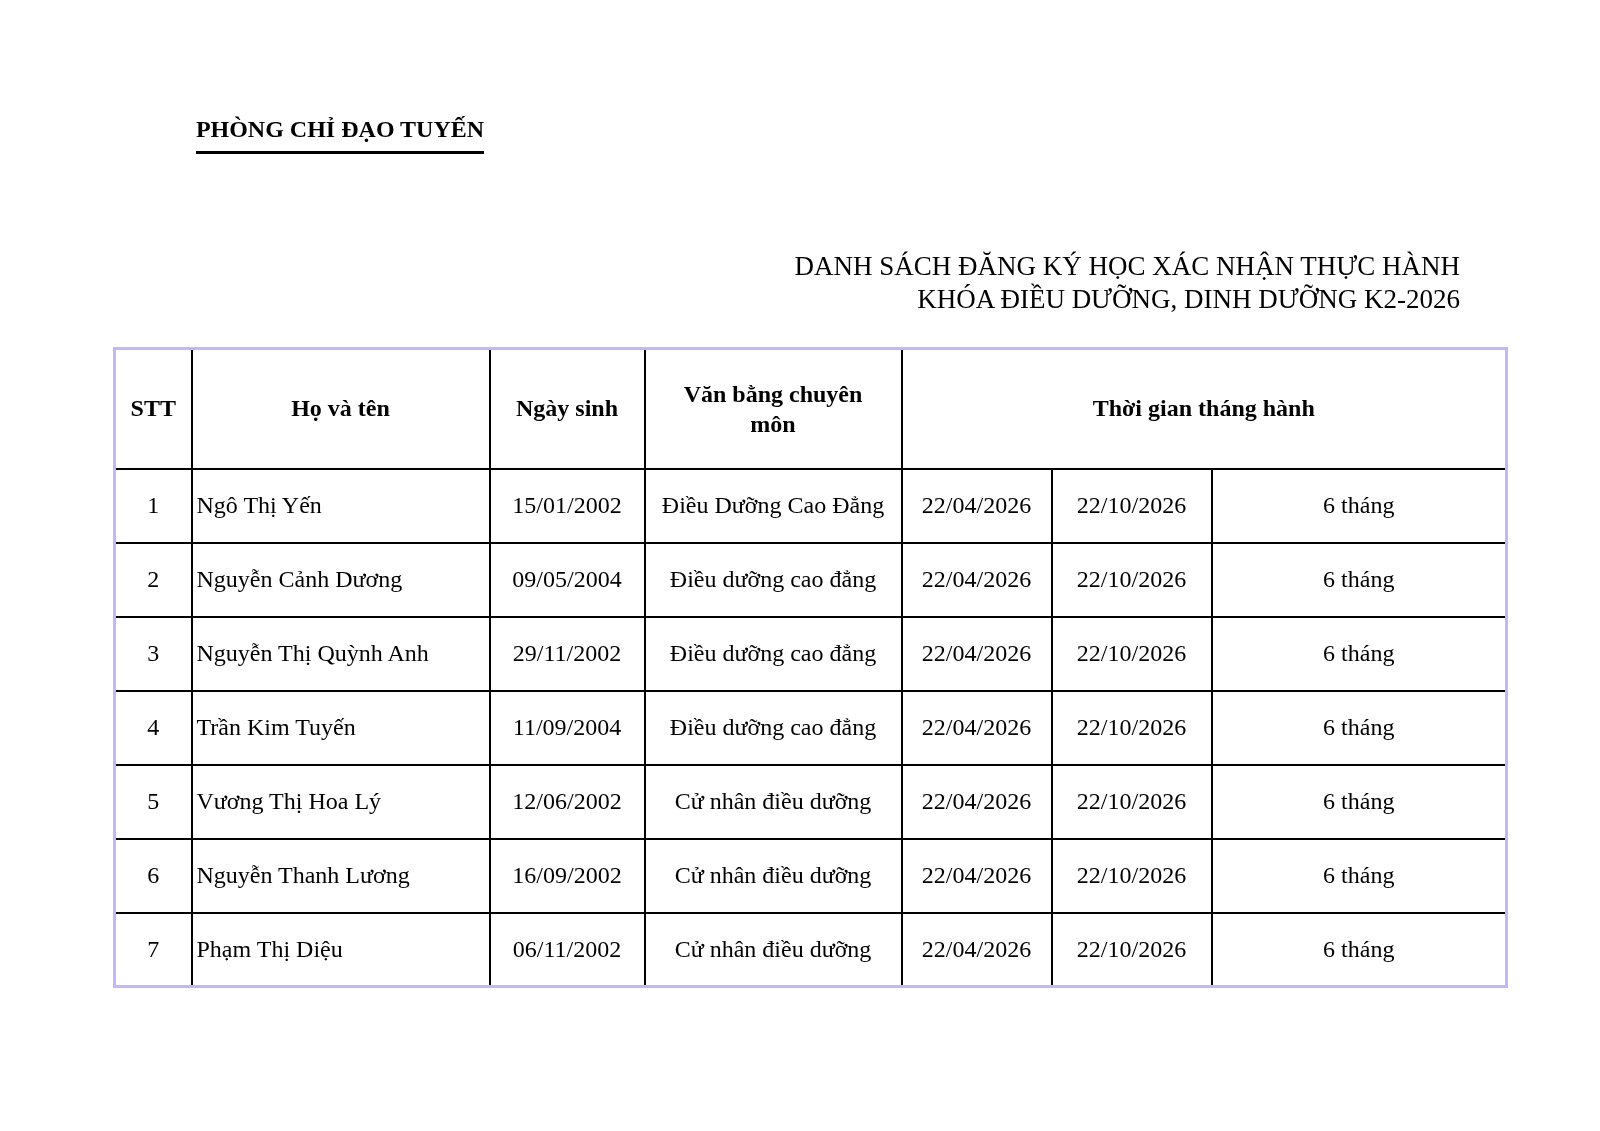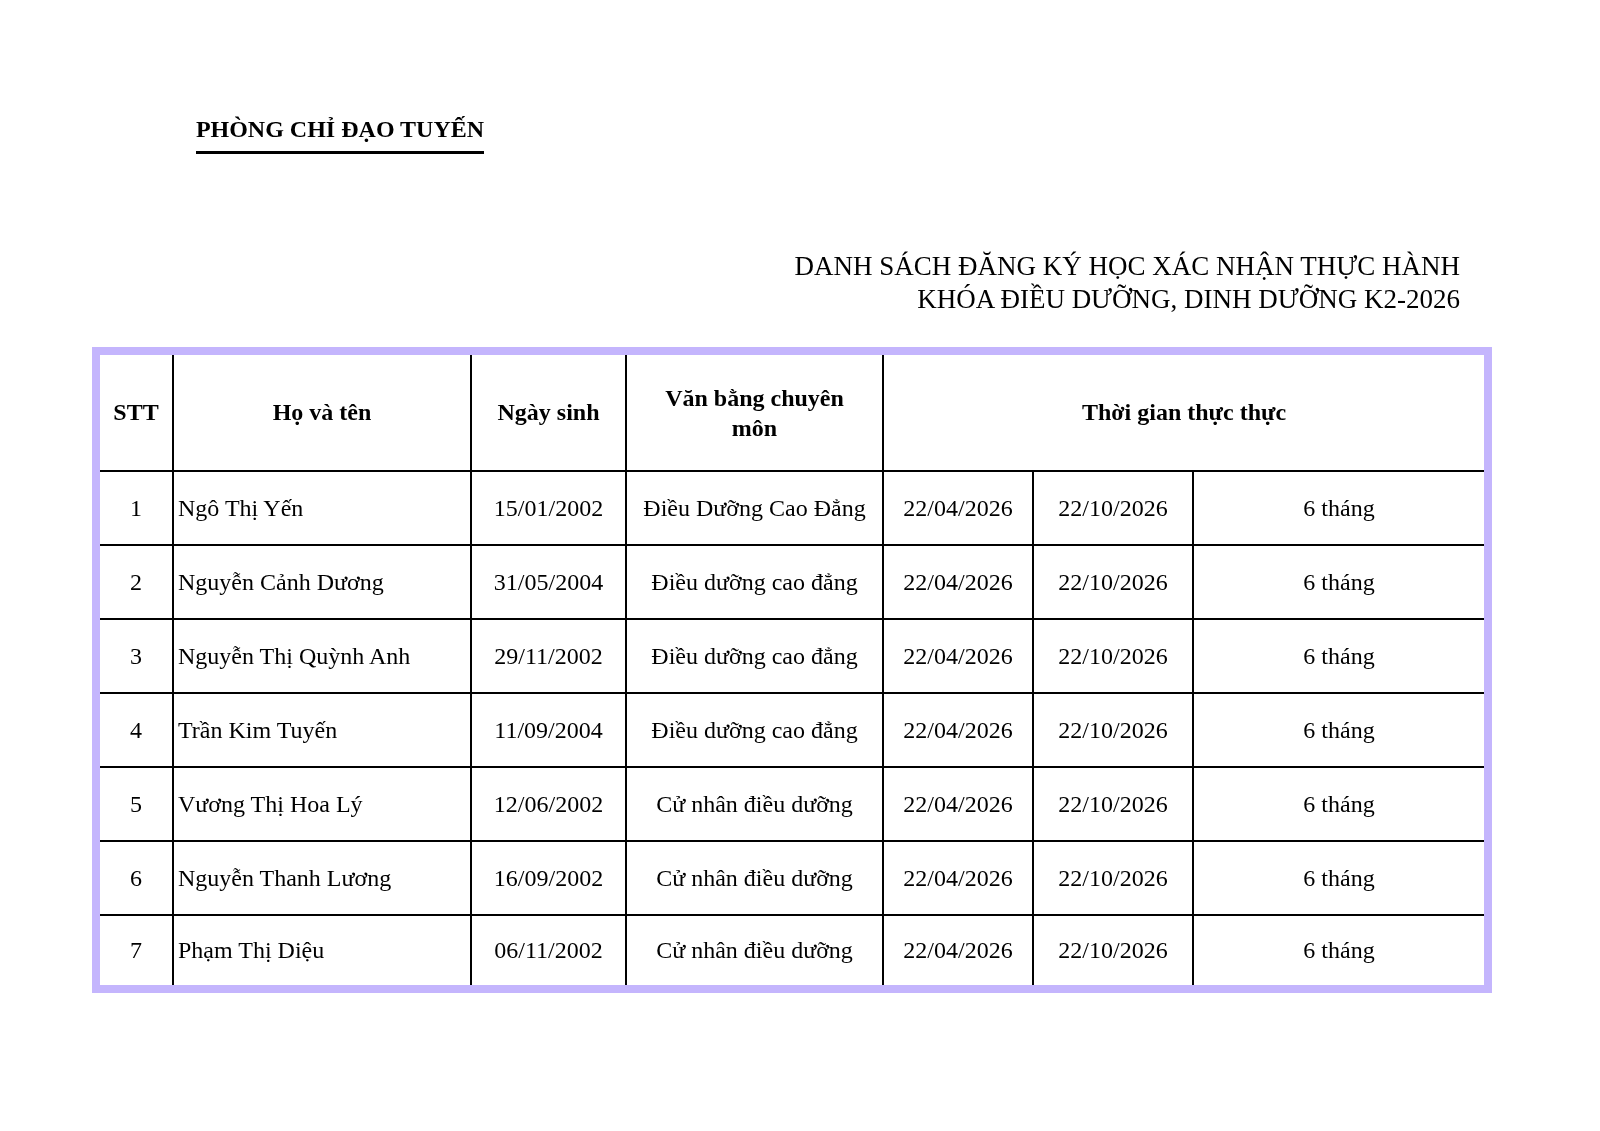--- a/index.html
+++ b/index.html
@@ -44,26 +44,26 @@
     left: 100px;
     top: 250px;
     width: 1360px;
     text-align: right;
     font-weight: normal;
     font-size: 27px;
     line-height: 33px;
   }
   table.doc-table {
     position: absolute;
-    left: 92px;
+    left: 113px;
     top: 347px;
     width: 1392px;
     border-collapse: collapse;
     table-layout: fixed;
-    border: 8px solid #c4b5fd;
+    border: 3px solid #c4b5fd;
   }
   .doc-table th,
   .doc-table td {
     border: 2px solid #000000;
     vertical-align: middle;
     text-align: center;
     padding: 0 8px;
     overflow: hidden;
     box-sizing: border-box;
   }
@@ -114,37 +114,37 @@
       <col style="width:295px">
     </colgroup>
     <thead>
       <tr>
         <th>STT</th>
         <th>Họ và tên</th>
         <th>Ngày sinh</th>
         <th>
           <div class="degree-wrap">Văn bằng chuyên môn</div>
         </th>
-        <th colspan="3">Thời gian thực thực</th>
+        <th colspan="3">Thời gian tháng hành</th>
       </tr>
     </thead>
     <tbody>
       <tr>
         <td>1</td>
         <td class="name-cell">Ngô Thị Yến</td>
         <td>15/01/2002</td>
         <td>Điều Dưỡng Cao Đẳng</td>
         <td>22/04/2026</td>
         <td>22/10/2026</td>
         <td>6 tháng</td>
       </tr>
       <tr>
         <td>2</td>
         <td class="name-cell">Nguyễn Cảnh Dương</td>
-        <td>31/05/2004</td>
+        <td>09/05/2004</td>
         <td>Điều dưỡng cao đẳng</td>
         <td>22/04/2026</td>
         <td>22/10/2026</td>
         <td>6 tháng</td>
       </tr>
       <tr>
         <td>3</td>
         <td class="name-cell">Nguyễn Thị Quỳnh Anh</td>
         <td>29/11/2002</td>
         <td>Điều dưỡng cao đẳng</td>

